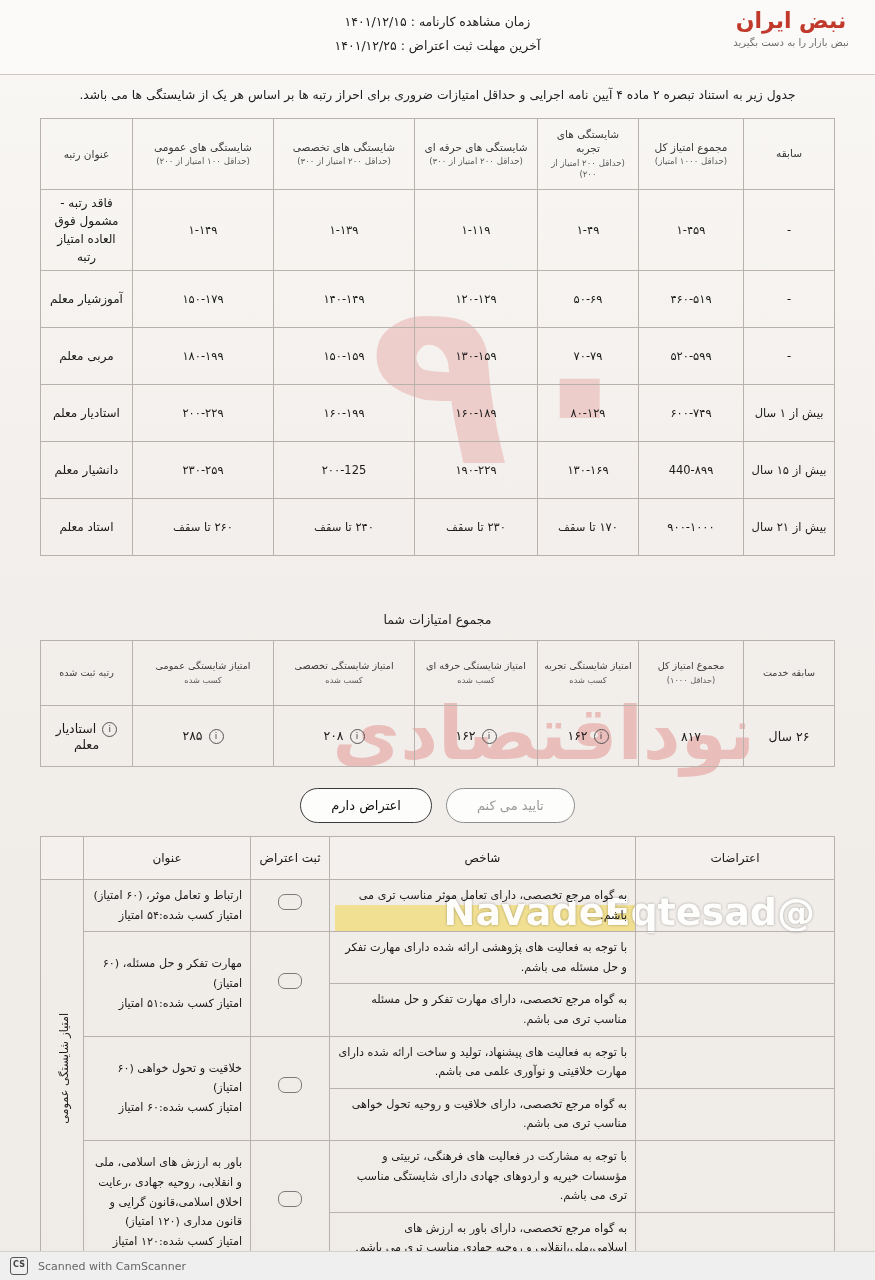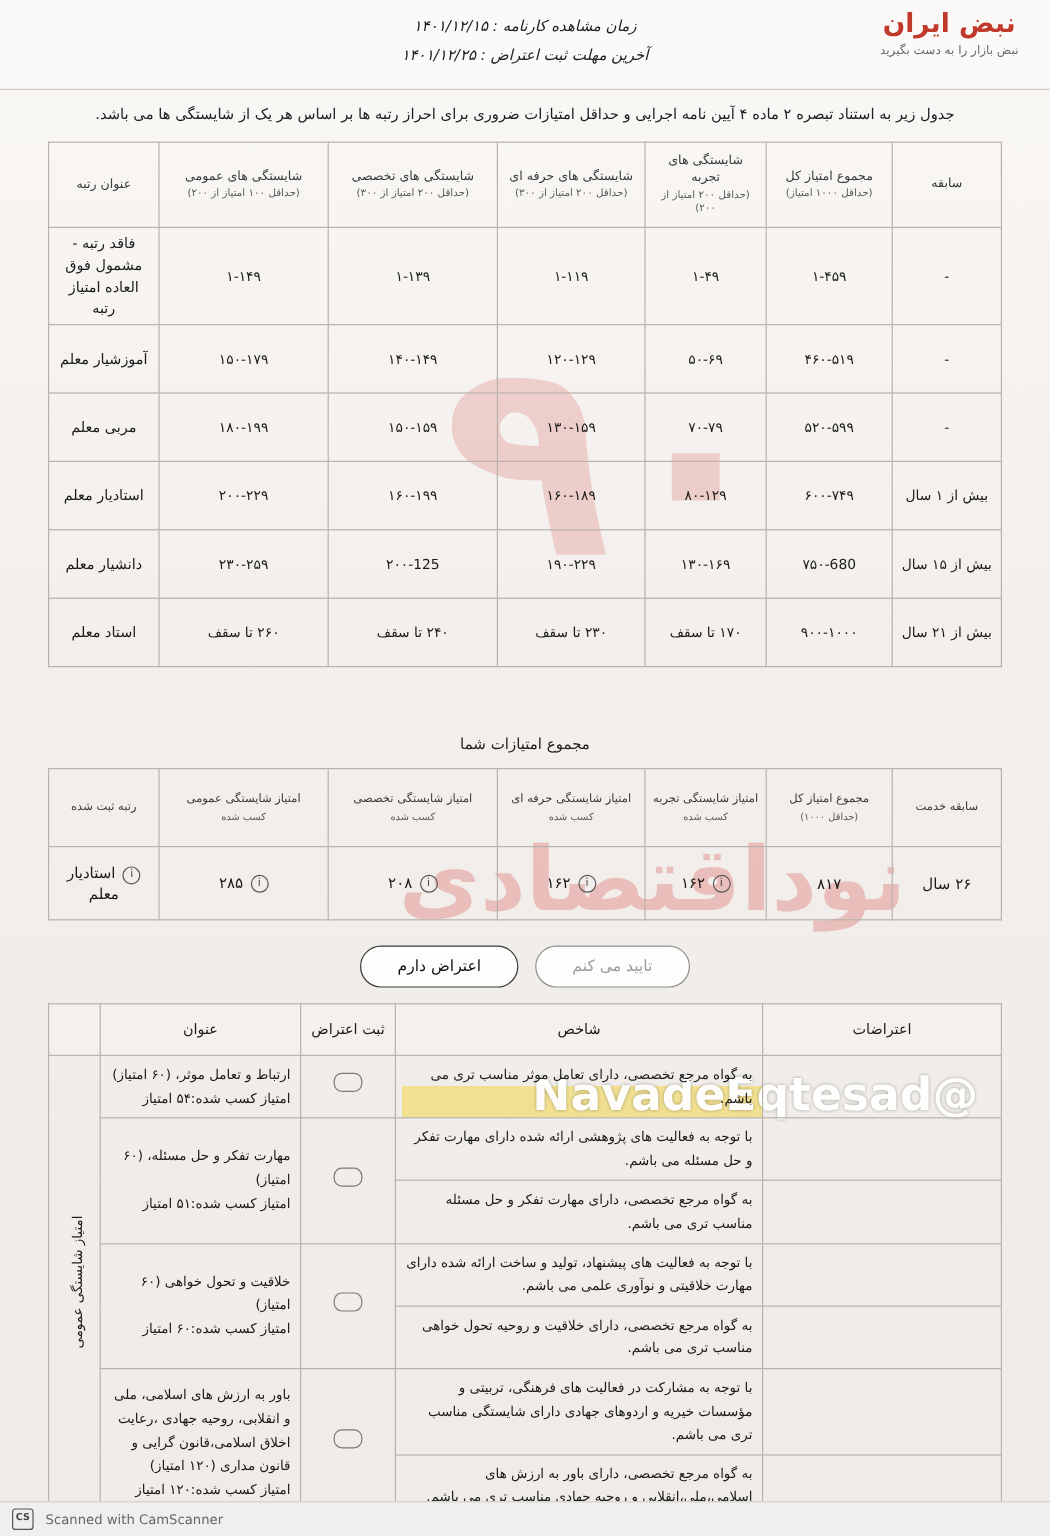--- a/index.html
+++ b/index.html
@@ -28,21 +28,21 @@
   }
   .logo .wave{
     font-size:22px;font-weight:bold;color:#c0392b;letter-spacing:-1px;
     line-height:26px;
   }
   .logo .logo-sub{
     font-size:10px;color:#6b6b6b;margin-top:3px;
   }
   .hdr-lines{
     position:absolute;right:170px;left:170px;top:10px;text-align:center;
-    font-size:12.5px;color:#222;line-height:1.9;font-style:italic;
+    font-size:12.5px;color:#222;line-height:1.9;
   }
 
   
   .intro{
     position:absolute;top:88px;right:40px;left:40px;
     text-align:center;font-size:12.3px;color:#1d1d1d;
   }
 
   
   table{border-collapse:collapse;width:100%;}
@@ -239,21 +239,21 @@
           <td>بیش از ۱ سال</td>
           <td>۶۰۰-۷۴۹</td>
           <td>۸۰-۱۲۹</td>
           <td>۱۶۰-۱۸۹</td>
           <td>۱۶۰-۱۹۹</td>
           <td>۲۰۰-۲۲۹</td>
           <td class="rank-name">استادیار معلم</td>
         </tr>
         <tr>
           <td>بیش از ۱۵ سال</td>
-          <td>۷۵۰-680</td>
+          <td>440-۸۹۹</td>
           <td>۱۳۰-۱۶۹</td>
           <td>۱۹۰-۲۲۹</td>
           <td>۲۰۰-125</td>
           <td>۲۳۰-۲۵۹</td>
           <td class="rank-name">دانشیار معلم</td>
         </tr>
         <tr>
           <td>بیش از ۲۱ سال</td>
           <td>۹۰۰-۱۰۰۰</td>
           <td>۱۷۰ تا سقف</td>

